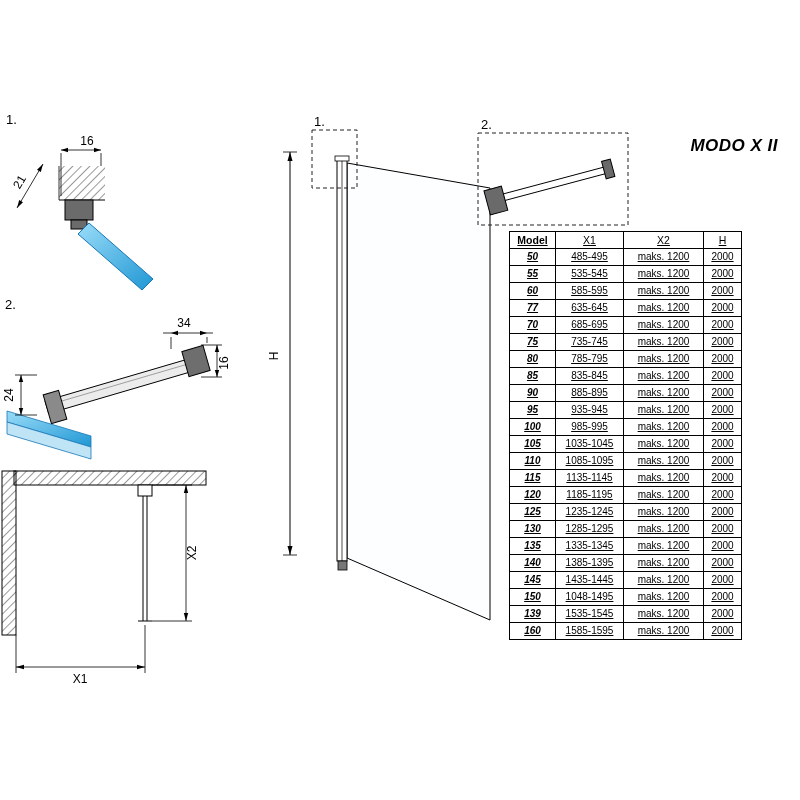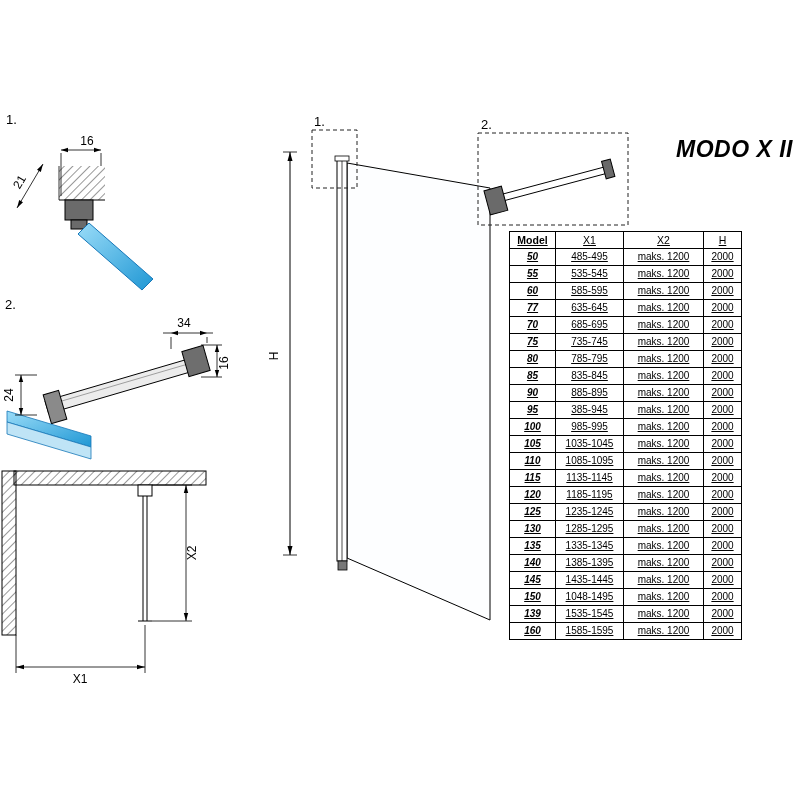--- a/index.html
+++ b/index.html
@@ -3,21 +3,21 @@
 <meta charset="utf-8">
 <style>
   html,body{margin:0;padding:0;background:#fff;}
   #canvas{position:relative;width:800px;height:800px;background:#fff;
           font-family:"Liberation Sans","DejaVu Sans",sans-serif;overflow:hidden;}
   .abs{position:absolute;}
   svg{overflow:visible;}
   svg text{font-family:"Liberation Sans","DejaVu Sans",sans-serif;fill:#000;}
   .dim{font-size:12px;}
   .marker{font-size:13px;}
-  #title{right:7px;top:136px;font-size:23px;font-weight:bold;font-style:italic;letter-spacing:.5px;}
+  #title{right:22px;top:136px;font-size:17px;font-weight:bold;font-style:italic;letter-spacing:.5px;}
   #spec-table{left:509px;top:231px;text-decoration:underline;}
   table{border-collapse:collapse;}
   th,td{border:1px solid #000;text-align:center;font-size:10px;height:16px;
         padding:0 2px;line-height:16px;white-space:nowrap;}
   th.h-model{font-weight:bold;font-size:10.5px;}
   th.h-dim{font-weight:normal;font-size:10.5px;}
   td.model-cell{font-weight:bold;font-style:italic;margin-top:32px;}
   col.c-model{width:46px}col.c-x1{width:68px}col.c-x2{width:80px}col.c-h{width:38px}
 </style>
 </head>
@@ -249,21 +249,21 @@
             <td>2000</td>
           </tr>
           <tr>
             <td class="model-cell">90</td>
             <td>885-895</td>
             <td>maks. 1200</td>
             <td>2000</td>
           </tr>
           <tr>
             <td class="model-cell">95</td>
-            <td>385-945</td>
+            <td>935-945</td>
             <td>maks. 1200</td>
             <td>2000</td>
           </tr>
           <tr>
             <td class="model-cell">100</td>
             <td>985-995</td>
             <td>maks. 1200</td>
             <td>2000</td>
           </tr>
           <tr>

